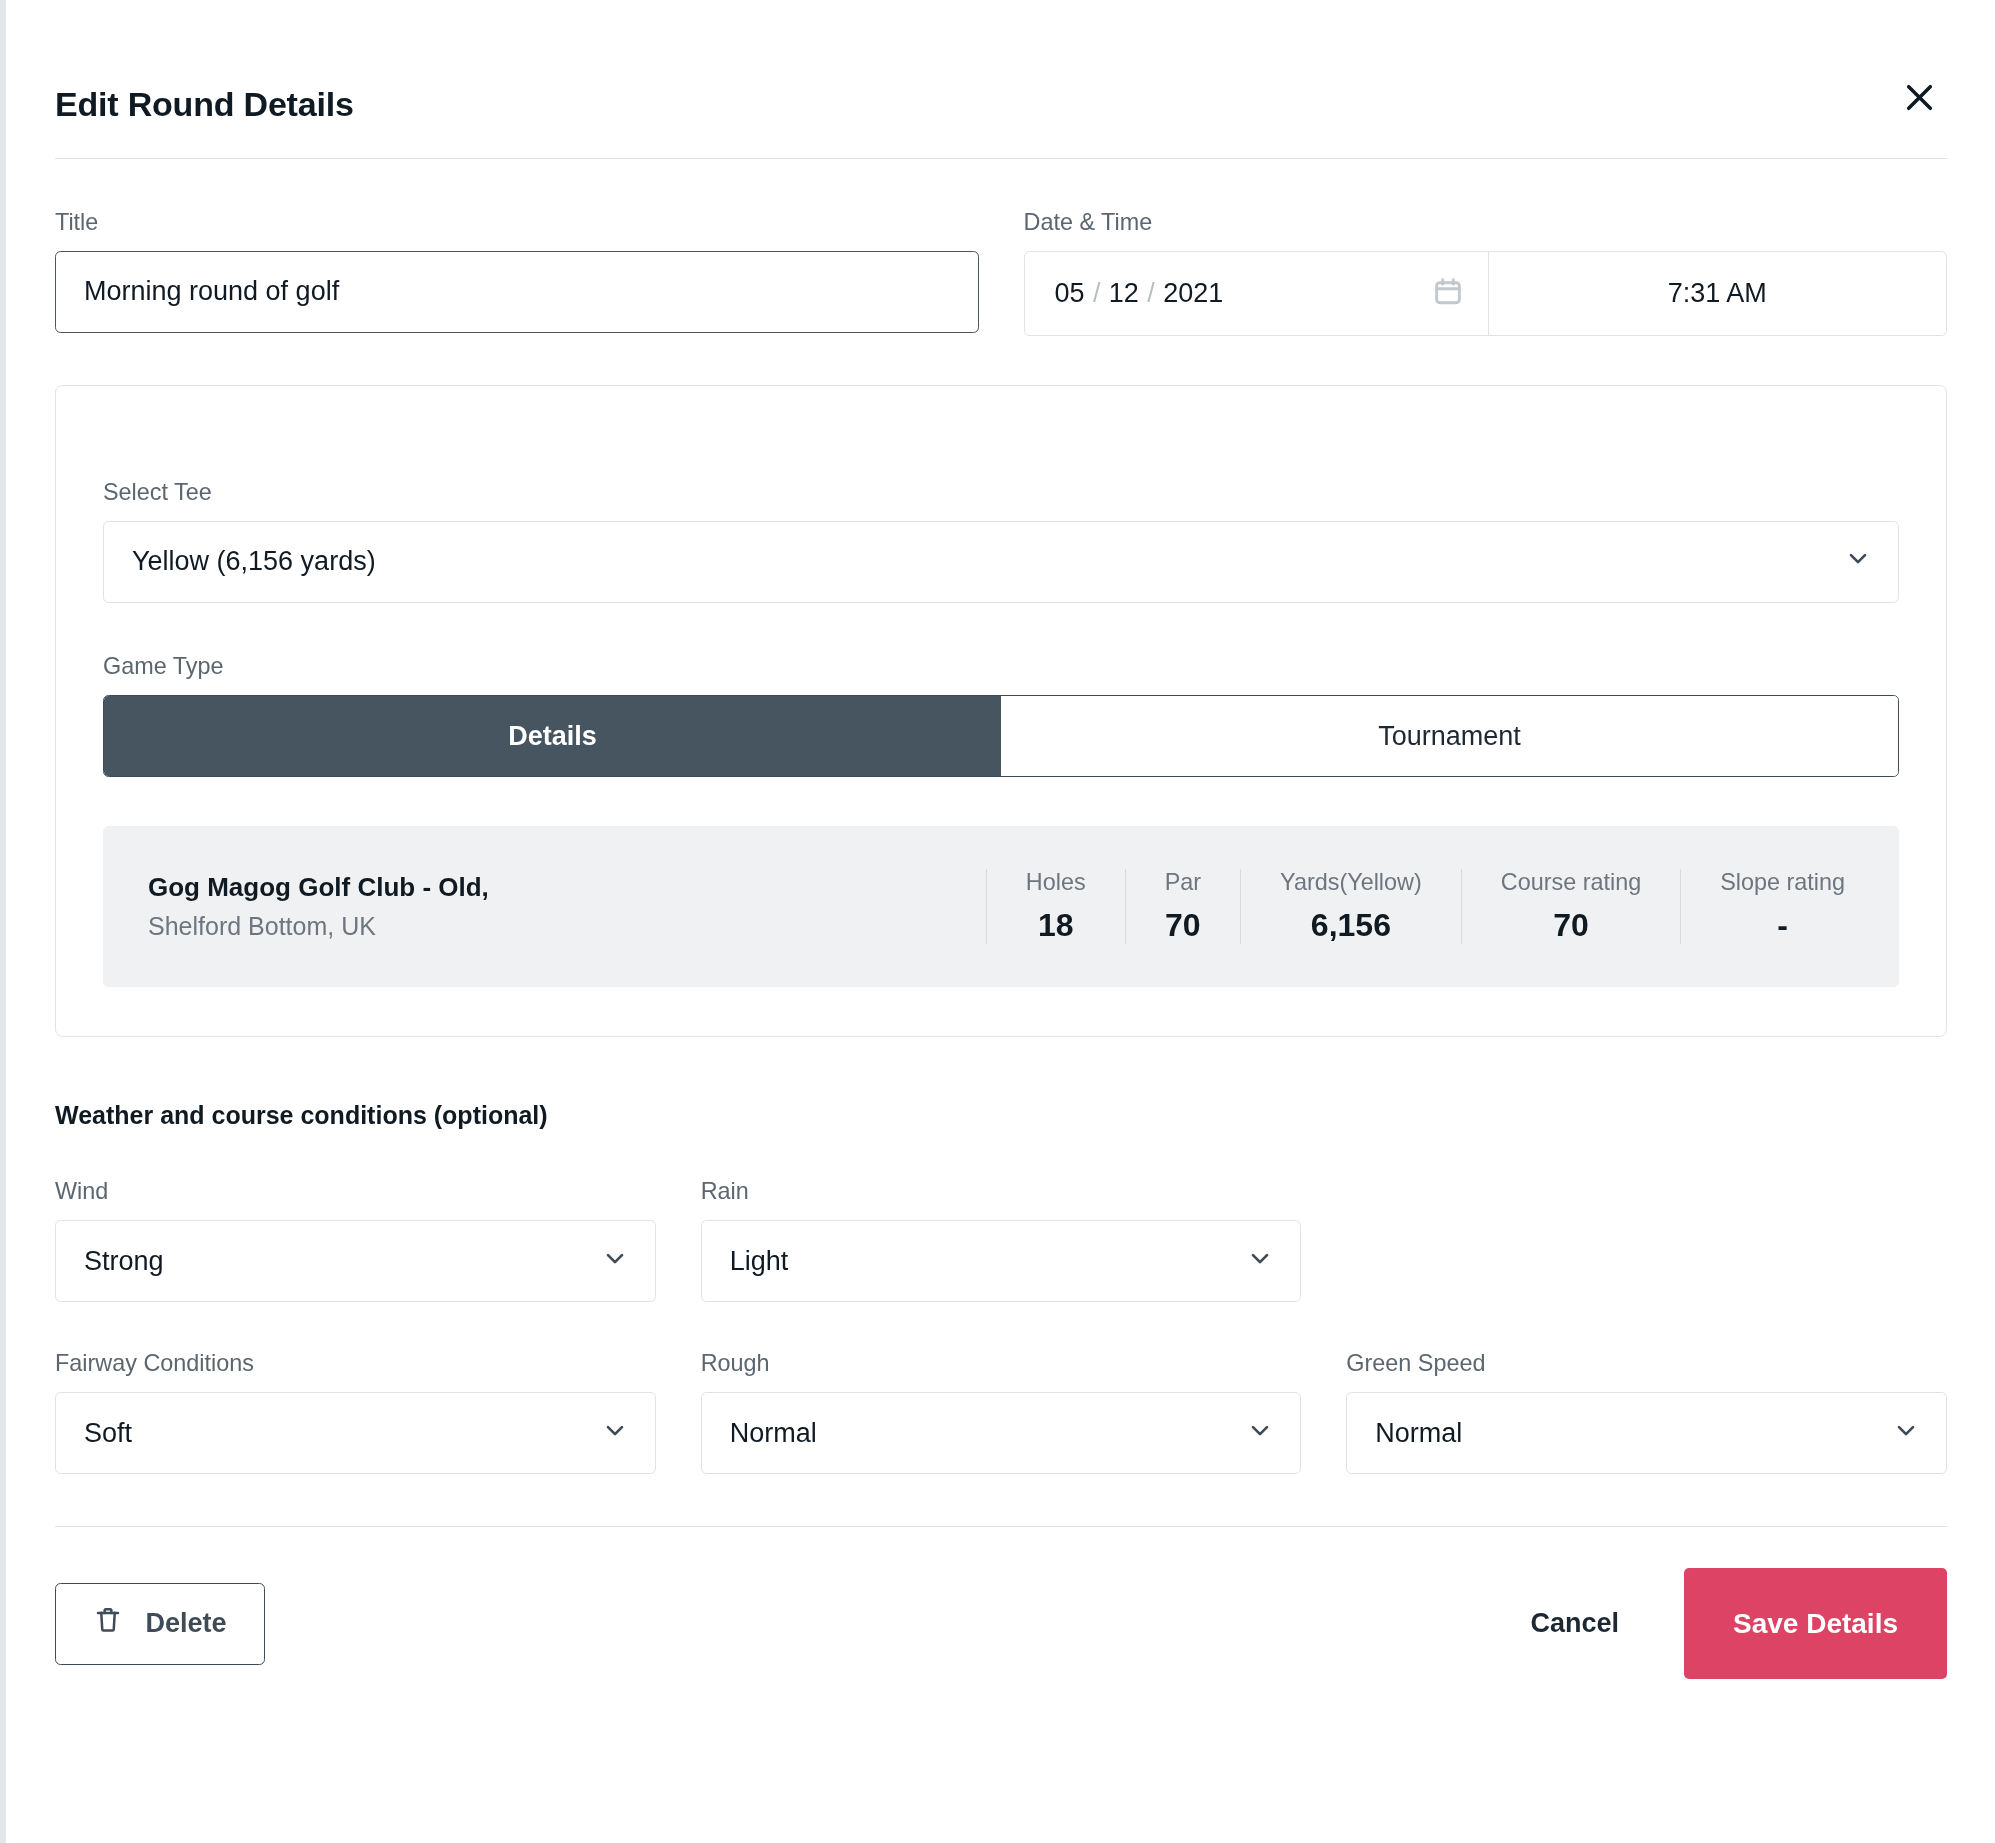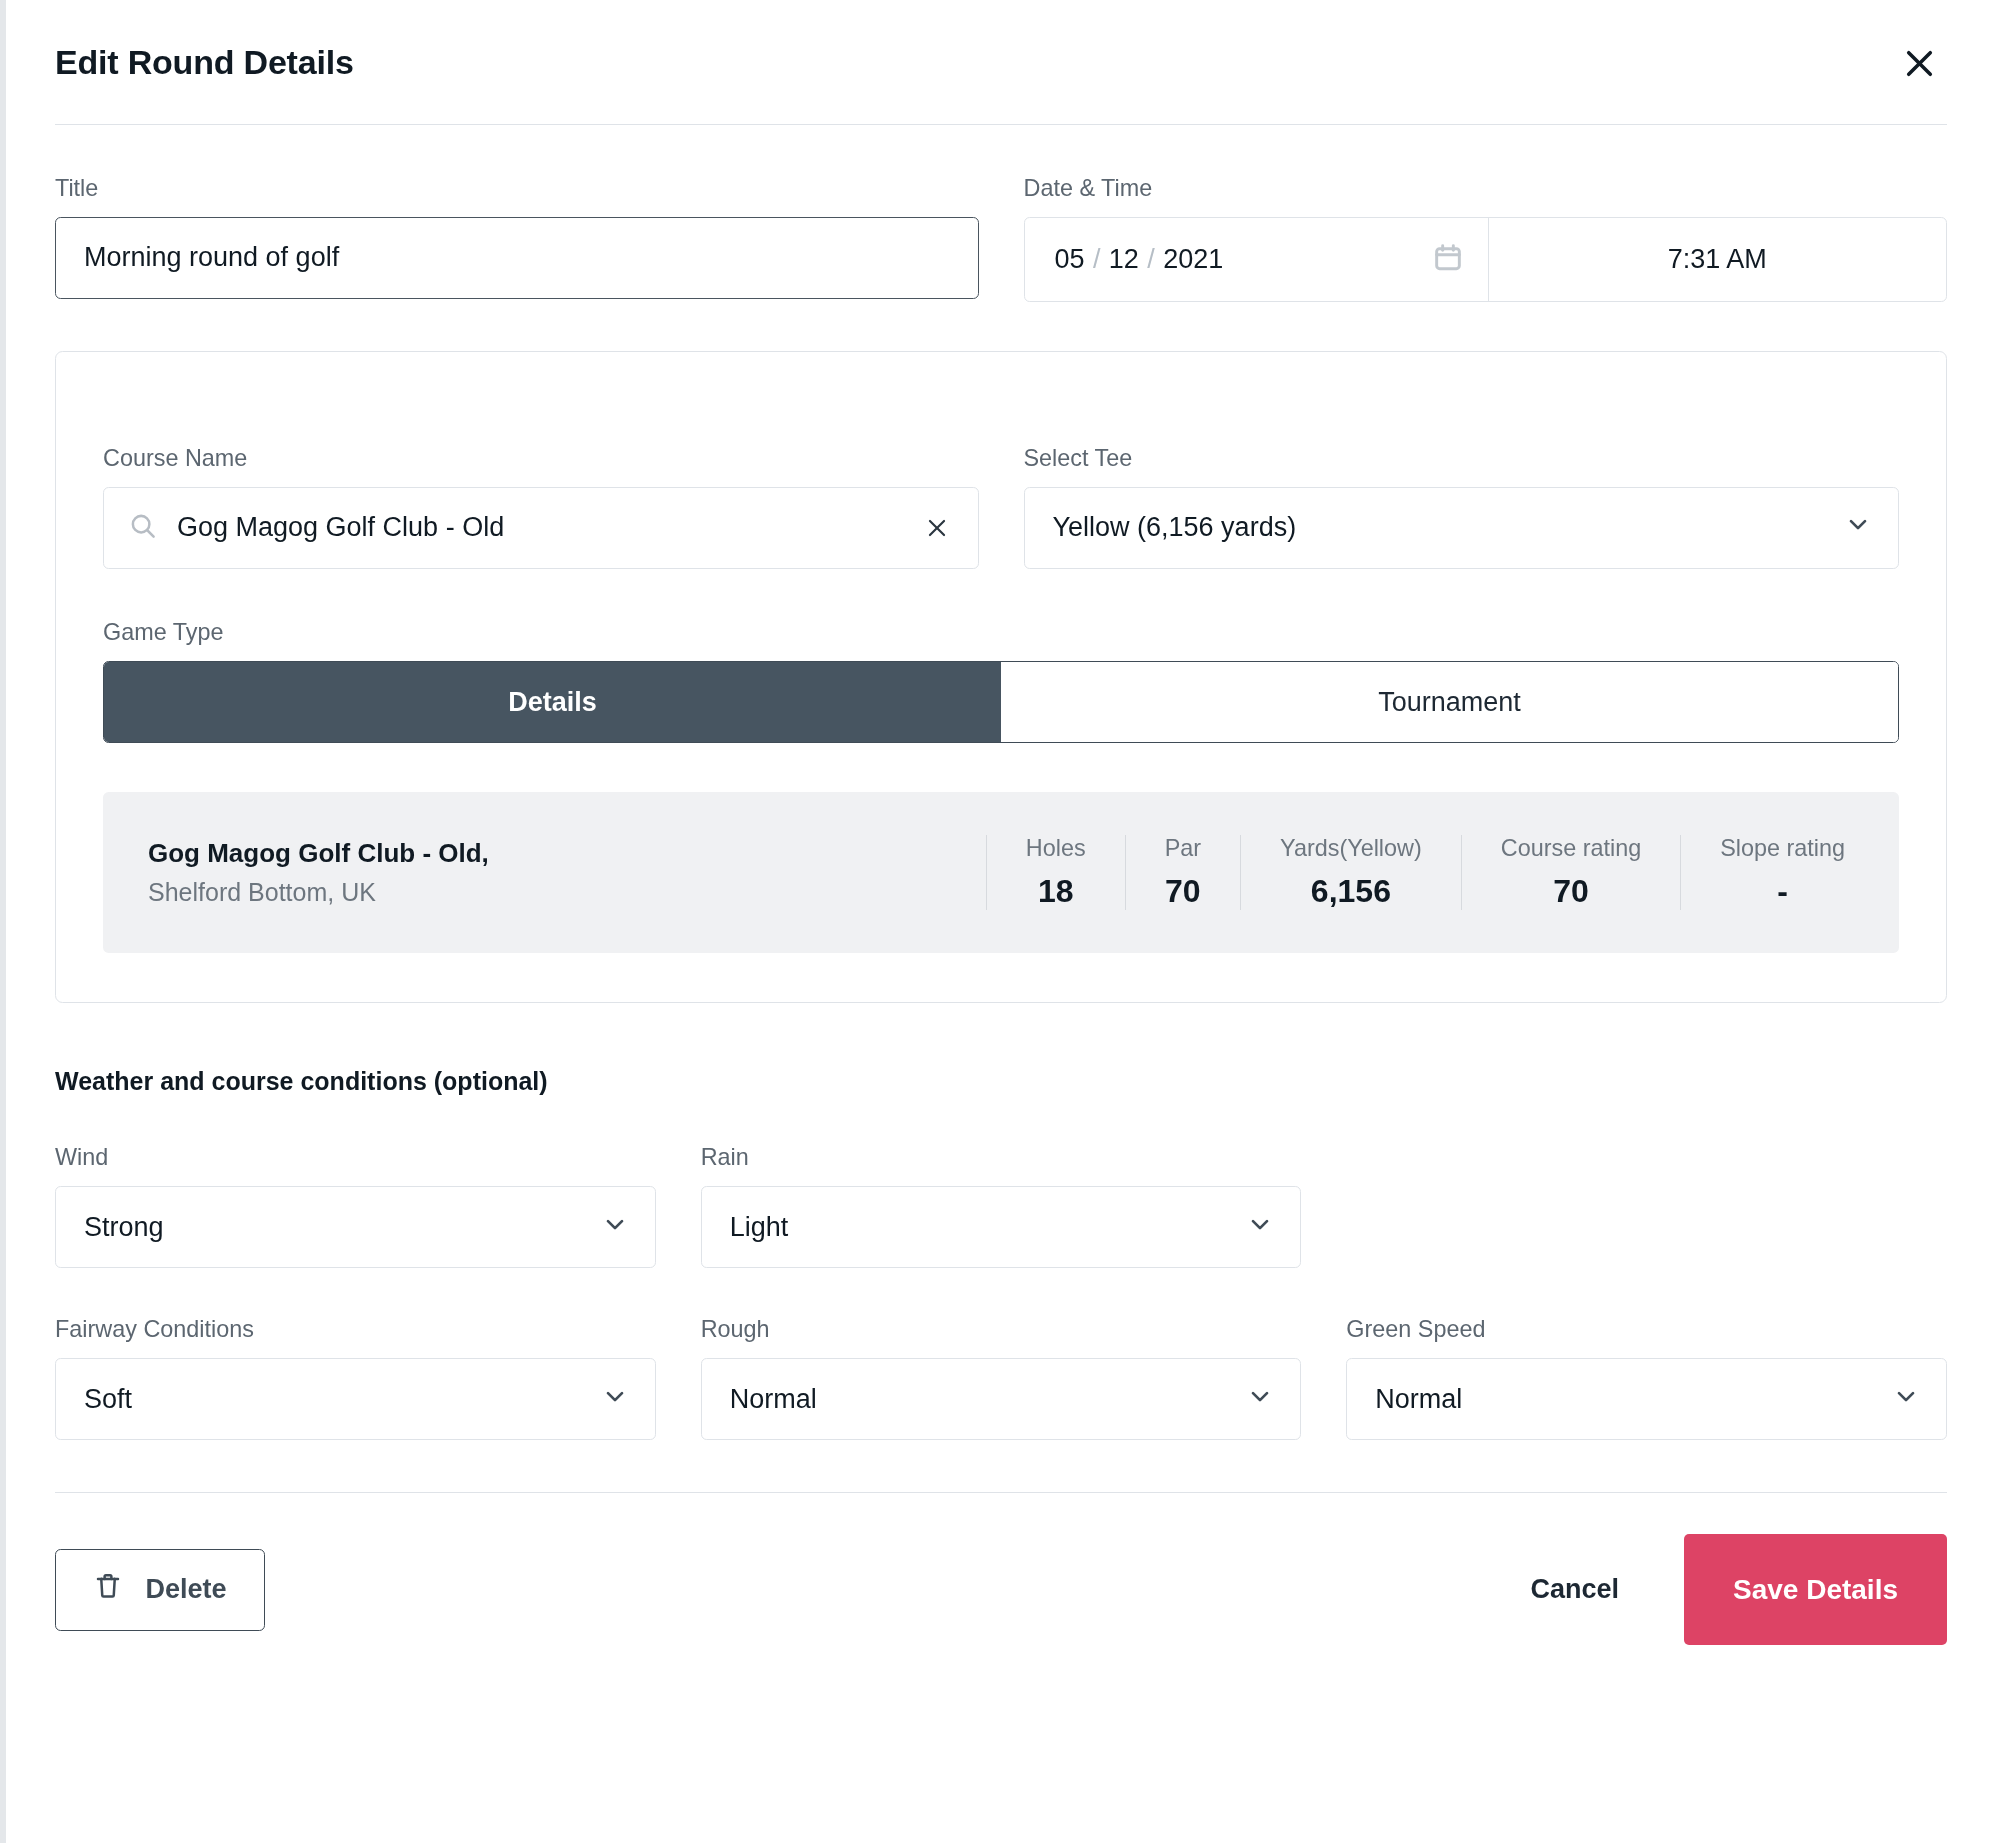--- a/index.html
+++ b/index.html
@@ -18,23 +18,23 @@
     height: 1844px;
     background: #ffffff;
     border-left: 6.6px solid #e4e7ea;
     padding: 0 49px;
     overflow: hidden;
   }
 
   
   .modal-header {
     display: flex;
-    align-items: center;
+    align-items: flex-end;
     justify-content: space-between;
-    padding-top: 36px;
+    padding-top: 70px;
   }
   .modal-title {
     font-size: 34px;
     font-weight: bold;
     color: #101a23;
     letter-spacing: -0.2px;
     line-height: 1.15;
   }
   .close-btn {
     width: 52px;
@@ -357,38 +357,20 @@
         <div class="time-part">
           <span>7:31 AM</span>
         </div>
       </div>
     </div>
   </div>
 
   <div class="course-card">
 
     <div class="row-2">
-      <div class="col">
-        <span class="field-label">Course Name</span>
-        <div class="search-input">
-          <span>
-            <svg width="30" height="30" viewBox="0 0 24 24" fill="none" stroke="#b7bdc4" stroke-width="2" stroke-linecap="round">
-              <circle cx="10.5" cy="10.5" r="6.6"></circle>
-              <line x1="15.4" y1="15.4" x2="20.5" y2="20.5"></line>
-            </svg>
-          </span>
-          <span class="value">Gog Magog Golf Club - Old</span>
-          <span class="clear-x">
-            <svg width="26" height="26" viewBox="0 0 24 24" fill="none" stroke="#2b3views" stroke-width="2" stroke-linecap="round">
-              <line x1="5.5" y1="5.5" x2="18.5" y2="18.5" stroke="#2b3640"></line>
-              <line x1="18.5" y1="5.5" x2="5.5" y2="18.5" stroke="#2b3640"></line>
-            </svg>
-          </span>
-        </div>
-      </div>
 
       <div class="col">
         <span class="field-label">Select Tee</span>
         <div class="select-box">
           <span>Yellow (6,156 yards)</span>
           <span>
             <svg width="28" height="28" viewBox="0 0 24 24" fill="none" stroke="#3f4b56" stroke-width="2.3" stroke-linecap="round" stroke-linejoin="round">
               <polyline points="6 9.5 12 15.5 18 9.5"></polyline>
             </svg>
           </span>

